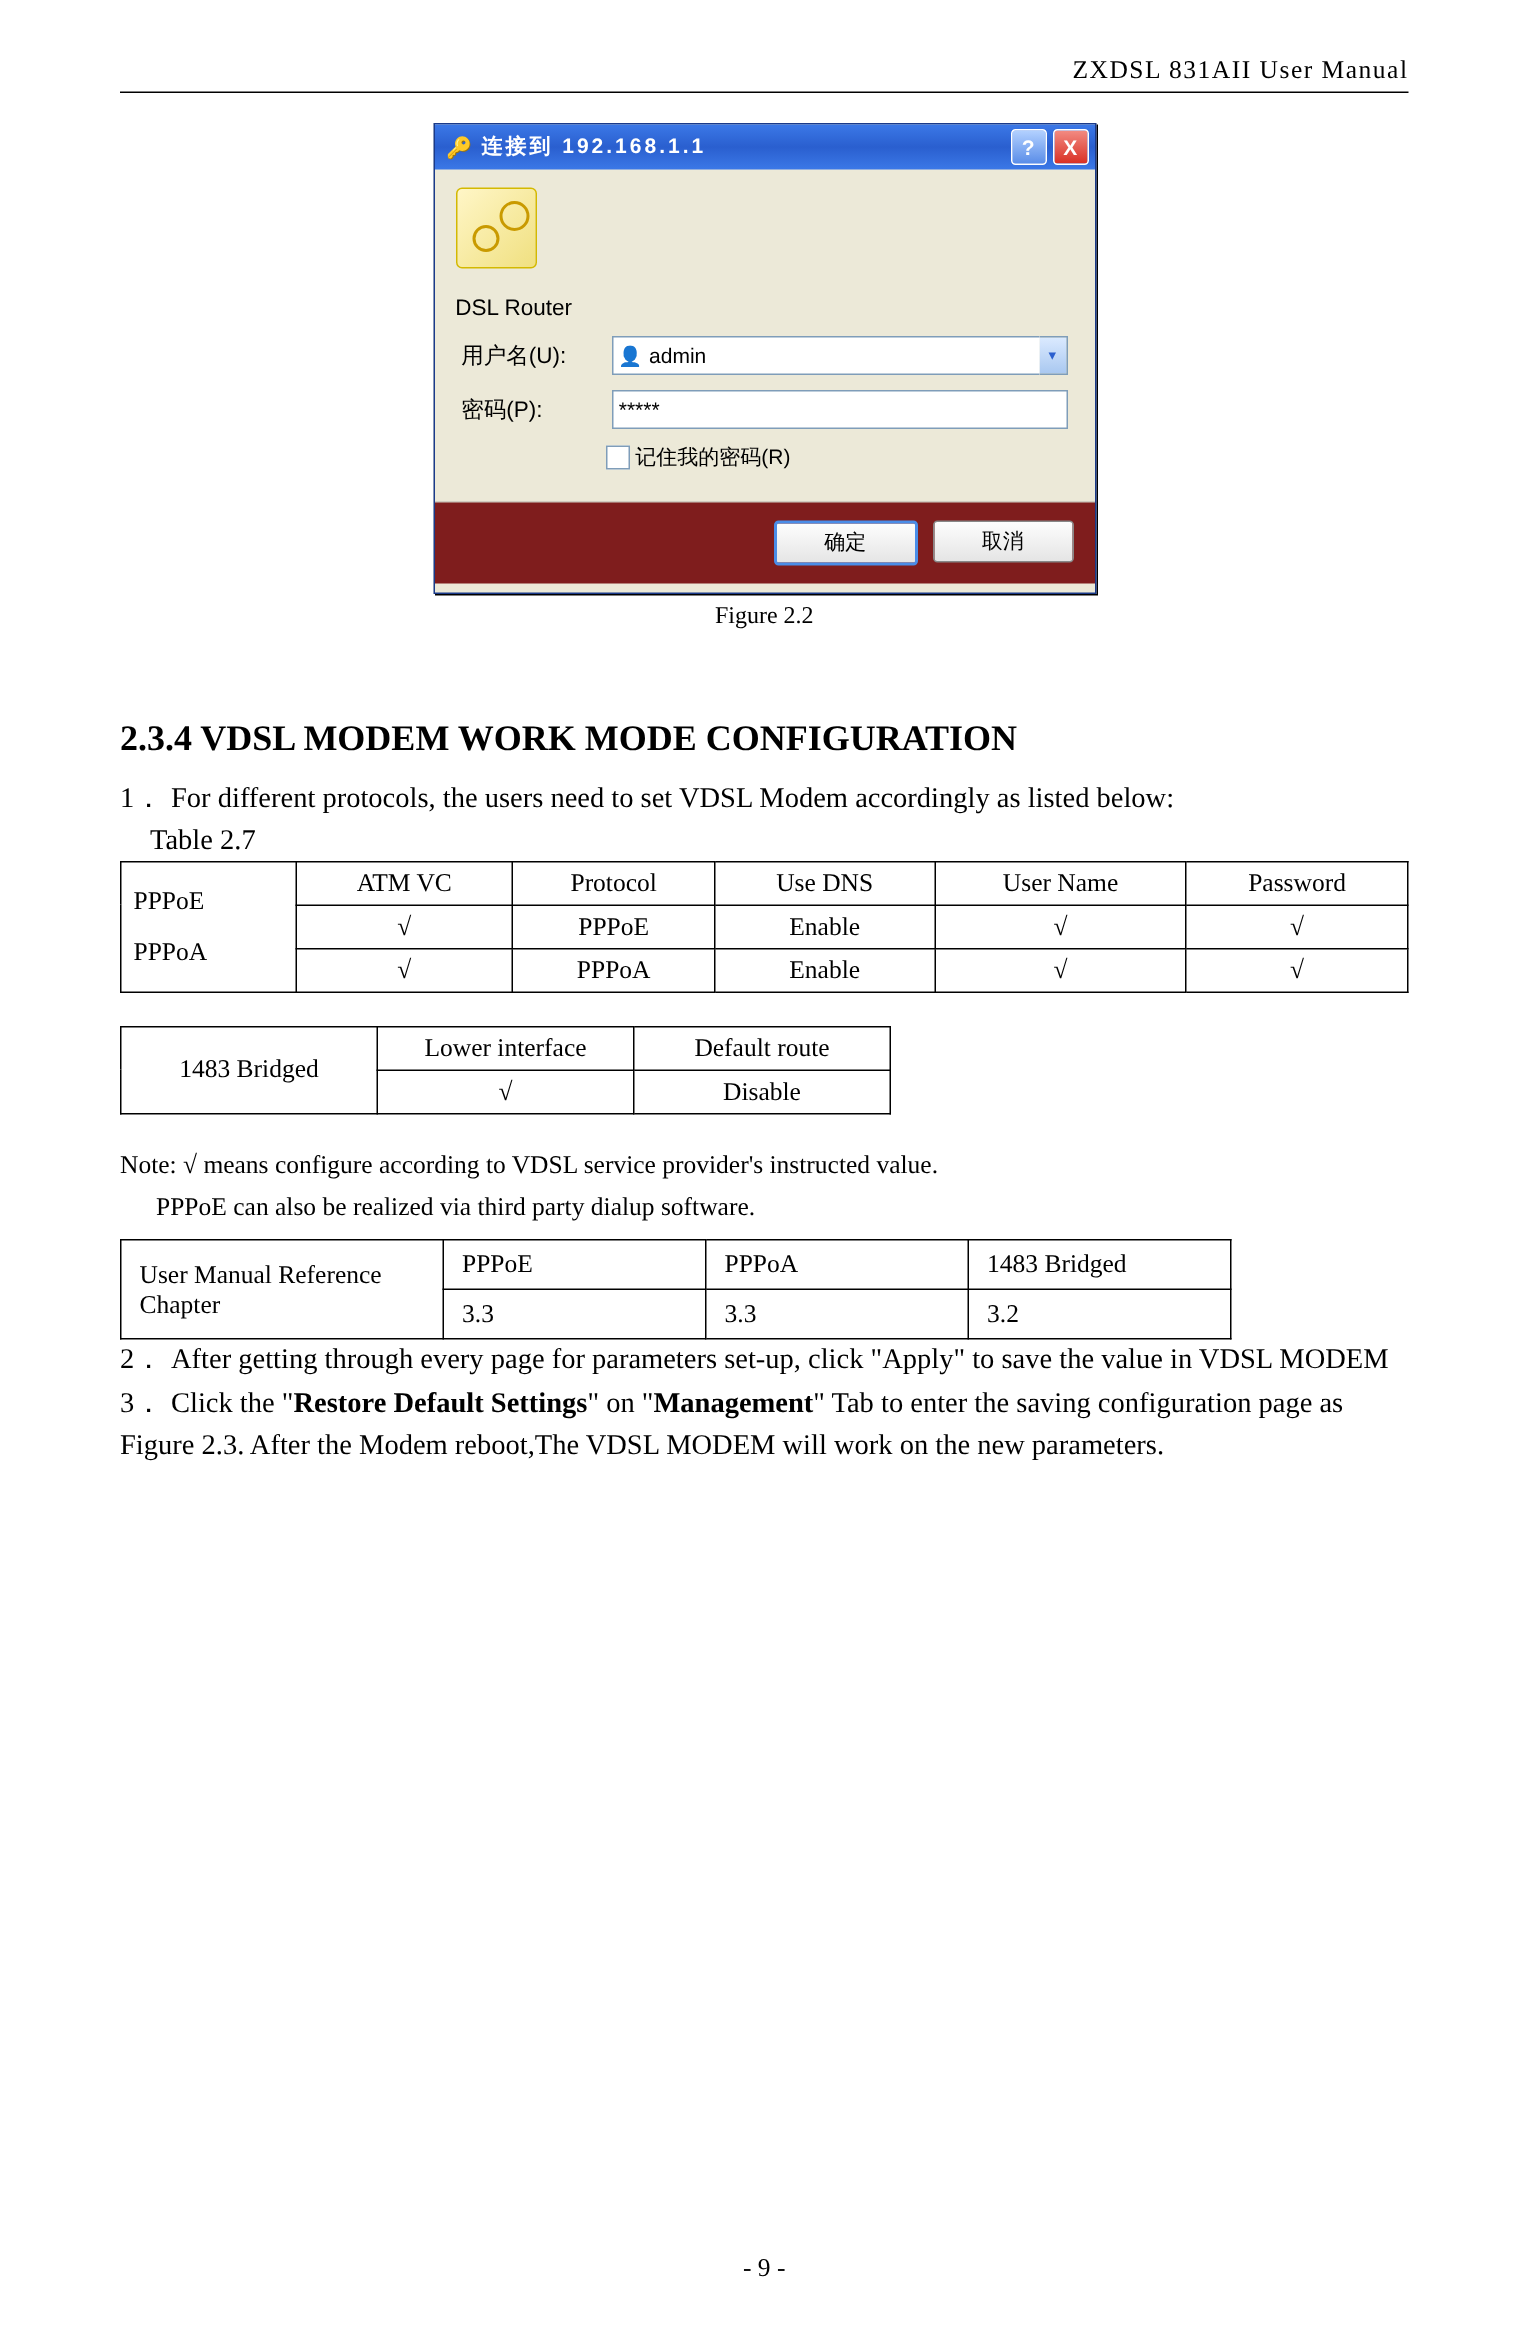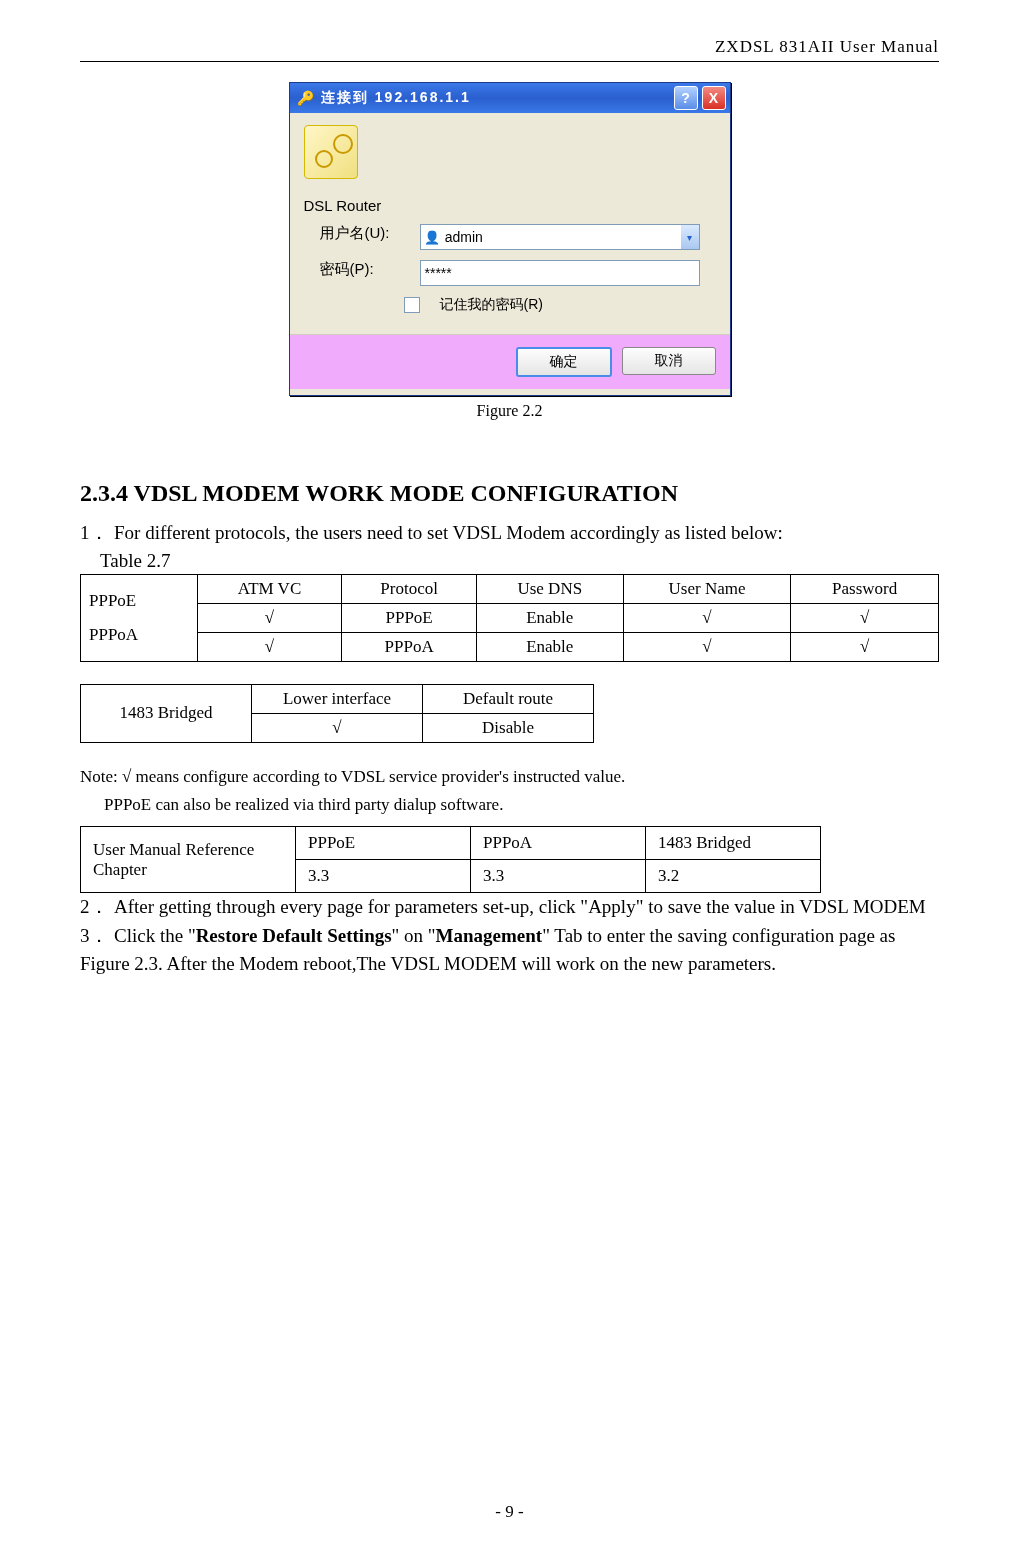--- a/index.html
+++ b/index.html
@@ -73,40 +73,40 @@
   }
   .keys-big::before,.keys-big::after{
     content:"";
     position:absolute;
     border:2px solid #c99a00;
     border-radius:50%;
   }
   .keys-big::before{width:16px;height:16px;left:28px;top:8px;}
   .keys-big::after{width:14px;height:14px;left:10px;top:24px;}
   .dlg-label{font-size:15px;}
-  .form-row{display:flex;align-items:flex-start;margin:10px 16px;}
+  .form-row{display:flex;align-items:center;margin:10px 4px;}
   .form-row .lab{width:100px;font-size:15px;}
   .form-row .field{
     flex:1;height:24px;border:1px solid #7f9db9;background:#fff;
     display:flex;align-items:center;padding:0 4px;gap:4px;
     position:relative;
   }
   .user-field .field{border-right:none;}
   .combo-btn{
     width:18px;height:24px;border:1px solid #7f9db9;border-left:none;
     background:linear-gradient(#dbeaff,#a9c8f0);
     display:flex;align-items:center;justify-content:center;color:#2a5fcf;font-size:10px;
   }
   .person-icon{font-size:13px;color:#333;}
-  .checkbox-row{display:flex;align-items:center;margin:8px 0 0 100px;gap:20px;}
+  .checkbox-row{display:flex;align-items:center;margin:8px 0 0 100px;gap:4px;}
   .cb{width:14px;height:14px;border:1px solid #7f9db9;background:#fff;}
   .button-row{
     border-top:1px solid #d0ccc0;margin:20px -14px 0 -14px;
     padding:12px 14px;display:flex;justify-content:flex-end;gap:10px;
-    background:#f0abfc;
+    background:#7f1d1d;
   }
   .dlg-btn{
     width:92px;height:26px;border:1px solid #888;border-radius:3px;
     background:linear-gradient(#fdfdfd,#e5e5e5);
     font-size:14px;display:flex;align-items:center;justify-content:center;
   }
   .ok-btn{border:2px solid #4a8de8;}
   .figure-caption{text-align:center;font-size:16px;margin:6px 0 60px 0;}
   .section-head{font-size:24px;font-weight:bold;margin:0 0 12px 0;}
   .list-item{font-size:19px;line-height:1.5;margin-left:0;}

